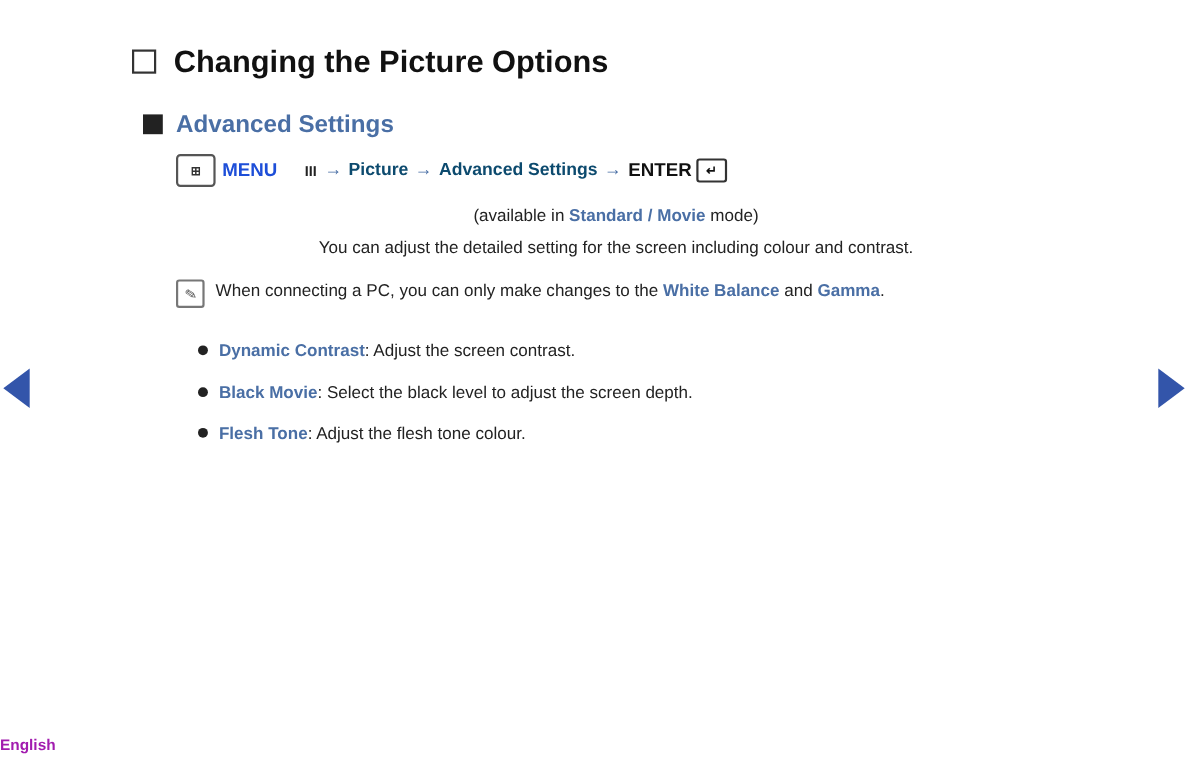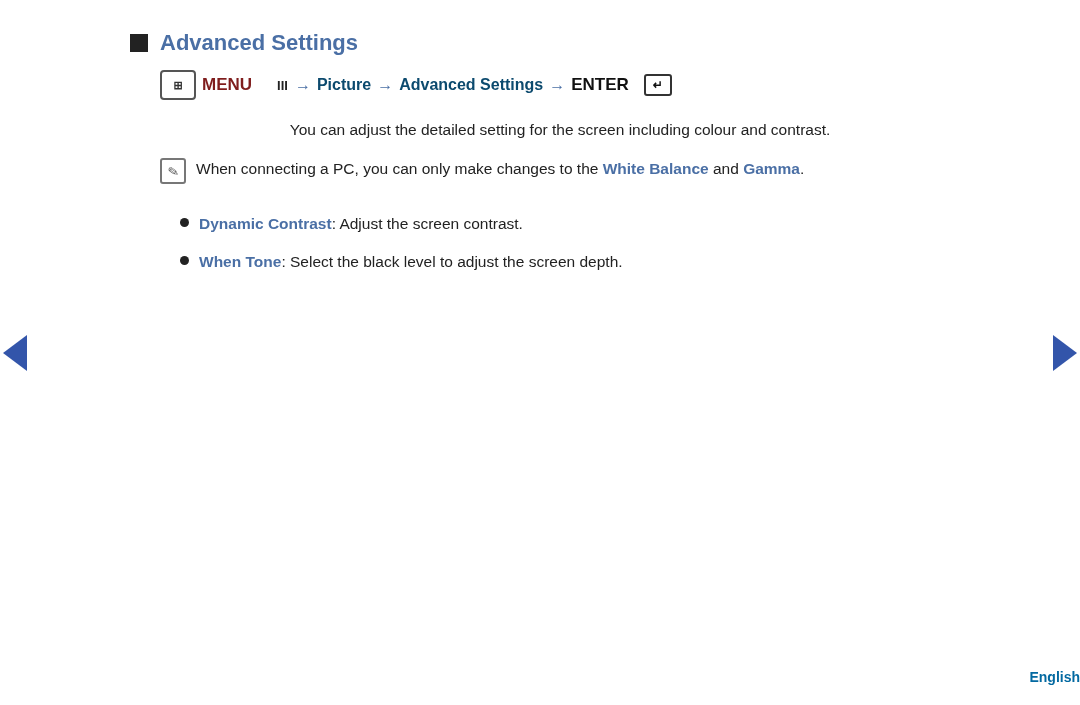--- a/index.html
+++ b/index.html
@@ -92,39 +92,39 @@
       align-items: center;
       justify-content: center;
       font-size: 13px;
       font-weight: 700;
       color: #333;
       flex-shrink: 0;
     }
 
     .menu-text-bold {
       font-weight: 900;
-      color: #7f1d1d;
+      color: #1d4ed8;
       font-size: 17px;
     }
 
     .menu-text-blue {
       color: #0c4a6e;
       font-weight: 600;
     }
 
     .menu-arrow {
       color: #4a6fa5;
       font-size: 16px;
       font-weight: 700;
     }
 
     .enter-icon {
       display: inline-flex;
       align-items: center;
-      gap: 13px;
+      gap: 2px;
       font-weight: 900;
       color: #111;
       font-size: 17px;
     }
 
     .enter-symbol {
       width: 28px;
       height: 22px;
       border: 2px solid #333;
       border-radius: 3px;
@@ -259,39 +259,43 @@
       border-bottom: 18px solid transparent;
       border-left: 24px solid #3355aa;
     }
 
     
     .footer {
       position: absolute;
       bottom: 20px;
       left: 0;
       right: 0;
-      text-align: right;
+      text-align: left;
       font-size: 14px;
       font-weight: 700;
-      color: #0369a1;
+      color: #a21caf;
     }
   </style>
 </head>
 <body>
 
 <div class="nav-arrow-left">
   <div class="arrow-left-shape"></div>
 </div>
 
 <div class="nav-arrow-right">
   <div class="arrow-right-shape"></div>
 </div>
 
 <div class="page-content">
 
+  <div class="main-heading">
+    <div class="checkbox-icon"></div>
+    <span class="main-heading-text">Changing the Picture Options</span>
+  </div>
 
   <div class="section">
 
     <div class="section-header">
       <div class="black-square"></div>
       <span class="section-title">Advanced Settings</span>
     </div>
 
     <div class="menu-path">
       <div class="menu-icon">
@@ -303,20 +307,23 @@
       <span class="menu-text-blue">Picture</span>
       <span class="menu-arrow">→</span>
       <span class="menu-text-blue">Advanced Settings</span>
       <span class="menu-arrow">→</span>
       <span class="enter-icon">
         <span>ENTER</span>
         <span class="enter-symbol">↵</span>
       </span>
     </div>
 
+    <div class="available-line">
+      <span>(available in </span><span class="blue-term">Standard / Movie</span><span> mode)</span>
+    </div>
 
     <div class="description">You can adjust the detailed setting for the screen including colour and contrast.</div>
 
     <div class="note-box">
       <div class="note-icon">
         <span class="note-pencil">✎</span>
       </div>
       <div class="note-text">
         <span>When connecting a PC, you can only make changes to the </span><span class="blue-term">White Balance</span><span> and </span><span class="blue-term">Gamma</span><span>.</span>
       </div>
@@ -325,21 +332,27 @@
     <ul class="bullet-list">
       <li>
         <div class="bullet-dot"></div>
         <span>
           <span class="blue-term">Dynamic Contrast</span><span>: Adjust the screen contrast.</span>
         </span>
       </li>
       <li>
         <div class="bullet-dot"></div>
         <span>
-          <span class="blue-term">When Tone</span><span>: Select the black level to adjust the screen depth.</span>
+          <span class="blue-term">Black Movie</span><span>: Select the black level to adjust the screen depth.</span>
+        </span>
+      </li>
+      <li>
+        <div class="bullet-dot"></div>
+        <span>
+          <span class="blue-term">Flesh Tone</span><span>: Adjust the flesh tone colour.</span>
         </span>
       </li>
     </ul>
 
   </div>
 </div>
 
 <div class="footer">English</div>
 
 </body></html>

